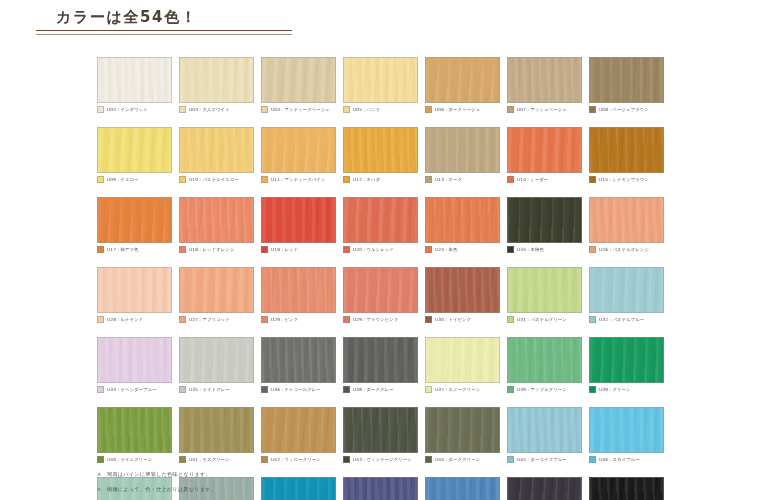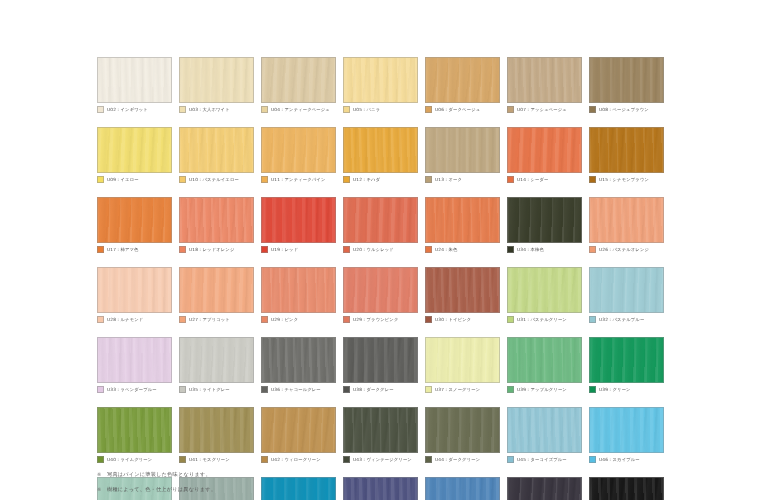--- a/index.html
+++ b/index.html
@@ -75,20 +75,24 @@
   .note-text{
     font-size:5.2px;color:#555;line-height:8px;
     letter-spacing:.2px;white-space:nowrap;
   }
 </style>
 </head>
 <body>
 
 <div class="page">
 
+  <div class="header">
+    <div class="header-title">カラーは全54色！</div>
+    <div class="header-rule"></div>
+  </div>
 
   <div class="grid">
       <div class="swatch-cell">
         <div class="swatch-chip" style="background: rgb(242, 237, 226);">
           <div class="grain" style="background-image: repeating-linear-gradient(88deg, rgba(255, 255, 255, 0.22) 0px, rgba(255, 255, 255, 0.22) 1px, rgba(0, 0, 0, 0) 2px, rgba(0, 0, 0, 0.07) 5px, rgba(0, 0, 0, 0) 8px), repeating-linear-gradient(91deg, rgba(0, 0, 0, 0.05) 0px, rgba(0, 0, 0, 0.05) 1px, rgba(255, 255, 255, 0.1) 3px, rgba(255, 255, 255, 0) 11px);"></div>
         </div>
         <div class="swatch-label">
           <span class="swatch-dot" style="background: rgb(240, 230, 210);"></span>
           <span class="swatch-text">U02：インギワット</span>
         </div>

